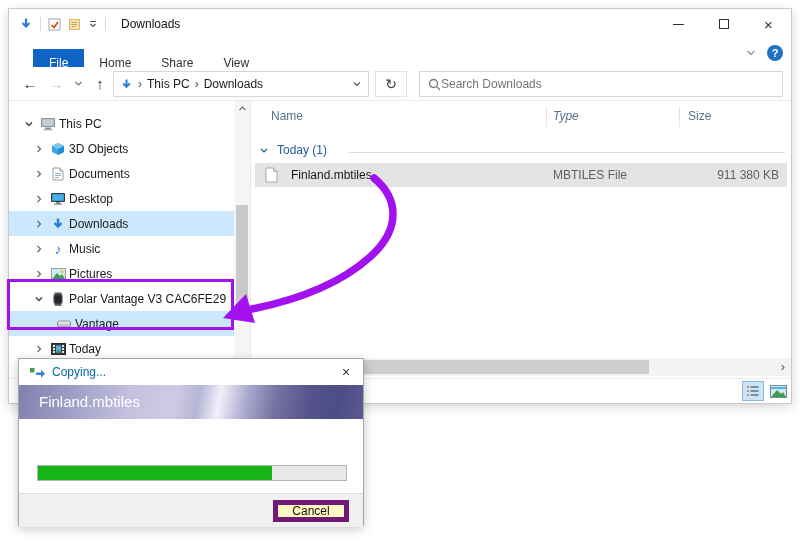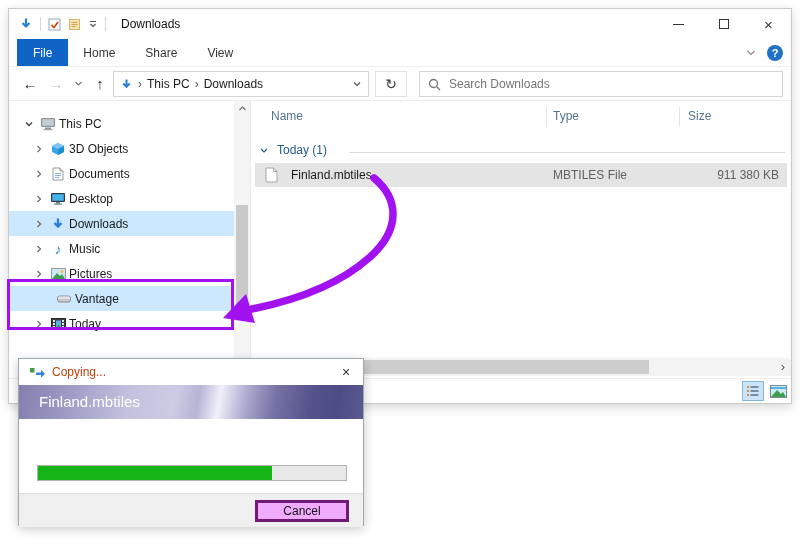--- a/index.html
+++ b/index.html
@@ -16,41 +16,41 @@
   .qat { display:flex; align-items:center; gap:7px; padding-left:10px; }
   .qat-sep { width:1px; height:14px; background:#d8d8d8; }
   .win-title { margin-left:8px; font-size:12px; color:#111; }
   .winbtns { position:absolute; right:0; top:0; height:30px; display:flex; }
   .winbtn { width:45px; height:30px; display:flex; align-items:center; justify-content:center; }
   .min-glyph { width:11px; height:1px; background:#333; }
   .max-glyph { width:10px; height:10px; border:1px solid #333; }
   .close-glyph { font-size:15px; color:#333; line-height:1; }
 
   
-  .tabsrow { position:absolute; left:0; top:30px; right:0; height:28px; display:flex; align-items:stretch;
-             padding-left:8px; border-bottom:1px solid #f0f0f0; background:#fff; }
+  .tabsrow { position:absolute; left:0; top:40px; right:0; height:28px; display:flex; align-items:stretch;
+             padding-left:24px; border-bottom:1px solid #f0f0f0; background:#fff; }
   .tab { display:flex; align-items:center; padding:0 15px; color:#333; }
   .tab.file { background:#0f64c5; color:#fff; padding:0 16px; }
   .ribbon-right { position:absolute; right:8px; top:30px; height:28px; display:flex; align-items:center; gap:10px; }
   .help-circle { width:16px; height:16px; border-radius:50%; background:#2172c4; color:#fff;
                  font-size:11px; font-weight:bold; display:flex; align-items:center; justify-content:center; }
 
   
   .addrrow { position:absolute; left:0; top:58px; right:0; height:34px; display:flex; align-items:center;
              border-bottom:1px solid #ebebeb; background:#fff; }
   .nav-glyph { font-size:15px; line-height:1; }
   .navbtn { width:26px; height:26px; display:flex; align-items:center; justify-content:center; }
   .addrbox { position:absolute; left:104px; top:4px; width:256px; height:26px; border:1px solid #d6d6d6;
              background:#fff; display:flex; align-items:center; padding:0 6px; gap:5px; }
   .crumb-sep { color:#555; font-size:12px; }
   .addr-chev { margin-left:auto; }
   .refreshbtn { position:absolute; left:366px; top:4px; width:32px; height:26px; border:1px solid #e3e3e3;
                 display:flex; align-items:center; justify-content:center; font-size:14px; color:#3a3a3a; }
   .searchbox { position:absolute; left:410px; top:4px; right:8px; height:26px; border:1px solid #d6d6d6;
-               background:#fff; display:flex; align-items:center; padding:0 8px; gap:8px; }
+               background:#fff; display:flex; align-items:center; padding:0 8px; }
   .searchbox input { border:none; outline:none; width:100%; font-family:"Liberation Sans",sans-serif;
                      font-size:12px; color:#404040; }
   .searchbox input::placeholder { color:#767676; }
 
   
   .sidebar { position:absolute; left:0; top:92px; width:225px; height:277px; background:#fff; padding-top:10px; }
   .side-item { display:flex; align-items:center; height:25px; }
   .side-item.sel { background:#cce8ff; }
   .si-chev { width:16px; display:flex; justify-content:center; }
   .si-icon { width:22px; display:flex; justify-content:center; align-items:center; }
@@ -90,35 +90,35 @@
   
   .purple-box { position:absolute; left:7px; top:279px; width:227px; height:51px;
                 border:3px solid #a211f0; z-index:6; pointer-events:none; }
   #arrow-svg { position:absolute; left:0; top:0; z-index:7; pointer-events:none; }
 
   
   .dialog { position:absolute; left:18px; top:358px; width:346px; height:168px; background:#fff;
             border:1px solid #a0a8b0; box-shadow:0 3px 10px rgba(0,0,0,.22); z-index:20; }
   .dlg-title { position:absolute; left:0; top:0; right:0; height:26px; display:flex; align-items:center; }
   .dlg-title-icon { margin-left:10px; }
-  .dlg-title-text { margin-left:6px; color:#c2410c; }
+  .dlg-title-text { margin-left:6px; color:#0369a1; }
   .dlg-close { position:absolute; right:0; top:0; width:34px; height:26px; display:flex;
                align-items:center; justify-content:center; font-size:14px; color:#333; }
   .dlg-banner { position:absolute; left:0; top:26px; right:0; height:34px;
        background:linear-gradient(100deg,#8280ae 0%,#9c9ac4 14%,#c3c1dd 32%,#cdcbe4 45%,#b7b5d6 52%,
                   #f1f0fa 58%,#a9a7cc 66%,#7573a4 74%,#55538b 84%,#4e4c84 92%,#5b5992 100%); }
   .dlg-banner-text { position:absolute; left:20px; top:8px; color:#fff; font-size:15px; }
   .dlg-line1 { position:absolute; left:20px; top:70px; color:#1c1c1c; }
   .dlg-line2 { position:absolute; left:20px; top:87px; color:#1c1c1c; }
   .progress { position:absolute; left:18px; top:106px; width:310px; height:16px;
               border:1px solid #b4b4b4; background:#e8e8e8; }
   .progress-fill { height:100%; background:#17b417; }
   .dlg-footer { position:absolute; left:0; top:134px; right:0; height:34px; background:#f0f0f0; border-top:1px solid #ddd; }
-  .cancel-btn { position:absolute; right:14px; top:6px; width:94px; height:22px; background:#f0abfc;
-                border:3px solid #701a75; display:flex; align-items:center; justify-content:center; color:#111; }
+  .cancel-btn { position:absolute; right:14px; top:6px; width:76px; height:22px; background:#fef9c3;
+                border:5px solid #701a75; display:flex; align-items:center; justify-content:center; color:#111; }
   svg { display:block; }
 </style>
 </head>
 <body>
 
 <div id="screen">
 
   <div id="explorer">
 
     <div class="titlebar">
@@ -320,20 +320,36 @@
           </span>
         <span class="si-icon">
             <svg width="15" height="12" viewBox="0 0 15 12">
               <rect x="0.5" y="0.5" width="14" height="11" fill="#cfe9f5" stroke="#9b9b9b"></rect>
               <path d="M1 11L6 5l3 3 2-2 3 5z" fill="#3e9e4f"></path>
               <circle cx="11" cy="3.5" r="1.5" fill="#f0c23c"></circle>
             </svg>
           </span>
         <span>Pictures</span>
       </div>
+      <div class="side-item lvl1">
+        <span class="si-chev">
+            <svg width="10" height="10" viewBox="0 0 10 10">
+              <path d="M2 3.5L5 6.5 8 3.5" stroke="#404040" stroke-width="1.4" fill="none"></path>
+            </svg>
+          </span>
+        <span class="si-icon">
+            <svg width="12" height="14" viewBox="0 0 12 14">
+              <rect x="2.5" y="0.5" width="7" height="2" fill="#5a5a62"></rect>
+              <rect x="1.5" y="2" width="9" height="10" rx="2" fill="#3c3c44"></rect>
+              <rect x="3" y="3.5" width="6" height="7" rx="1.5" fill="#23232a"></rect>
+              <rect x="2.5" y="12" width="7" height="1.8" fill="#5a5a62"></rect>
+            </svg>
+          </span>
+        <span>Polar Vantage V3 CAC6FE29</span>
+      </div>
       <div class="side-item lvl2 sel">
         <span class="si-icon">
             <svg width="14" height="8" viewBox="0 0 14 8">
               <rect x="0.5" y="1" width="13" height="6" rx="2" fill="#c6c6cc" stroke="#8f8f96"></rect>
               <rect x="1" y="1.5" width="12" height="2.4" rx="1.2" fill="#e2e2e8"></rect>
             </svg>
           </span>
         <span>Vantage</span>
       </div>
       <div class="side-item lvl1">
@@ -371,21 +387,21 @@
             <path d="M1.5 3L4.5 6 7.5 3" stroke="#9a9a9a" stroke-width="1.2" fill="none"></path>
           </svg>
         </div>
     </div>
     <div class="pane-border"></div>
 
     <div class="filearea">
       <div class="colheaders">
         <span class="colheader" style="left:20px;">Name</span>
         <span class="col-sep" style="left:295px;"></span>
-        <span class="colheader" style="left:302px;">Type</span>
+        <span class="colheader" style="left:302px;font-style:italic;">Type</span>
         <span class="col-sep" style="left:428px;"></span>
         <span class="colheader" style="left:437px;">Size</span>
       </div>
 
       <div class="group-row">
         <span style="position:absolute;left:8px;top:5px;">
             <svg width="10" height="10" viewBox="0 0 10 10">
               <path d="M2 3L5 6 8 3" stroke="#255a93" stroke-width="1.2" fill="none"></path>
             </svg>
           </span>

